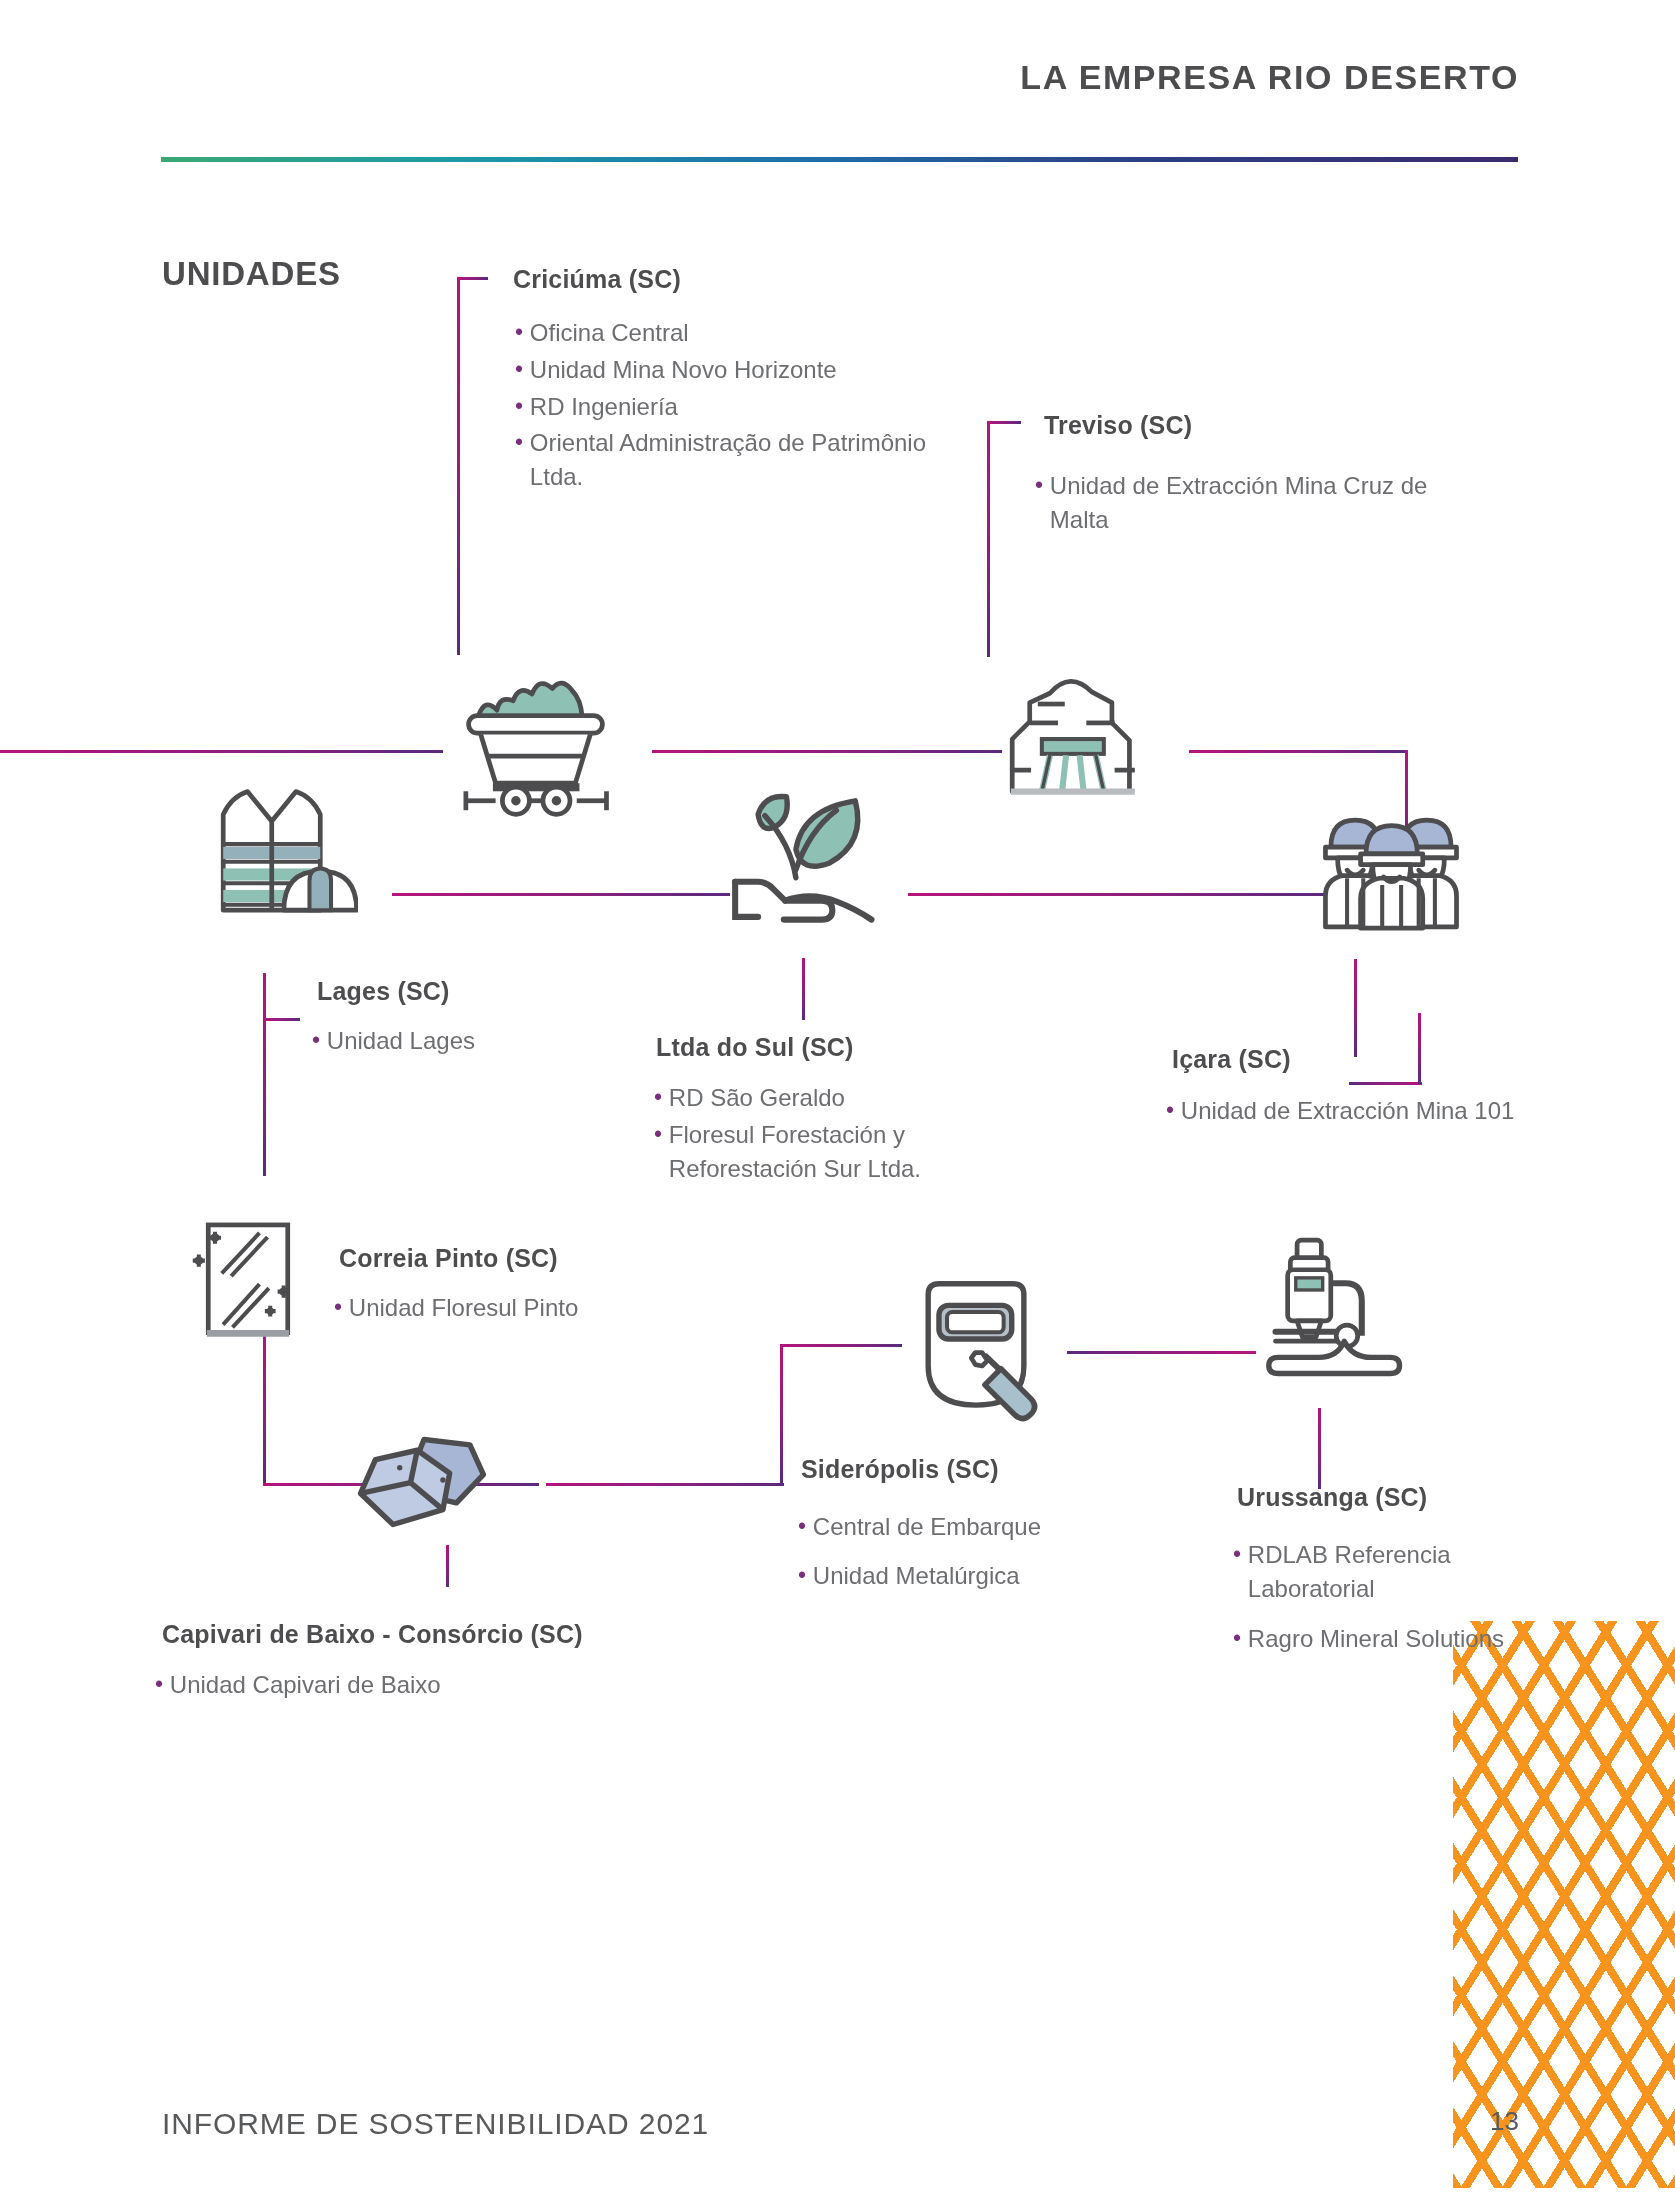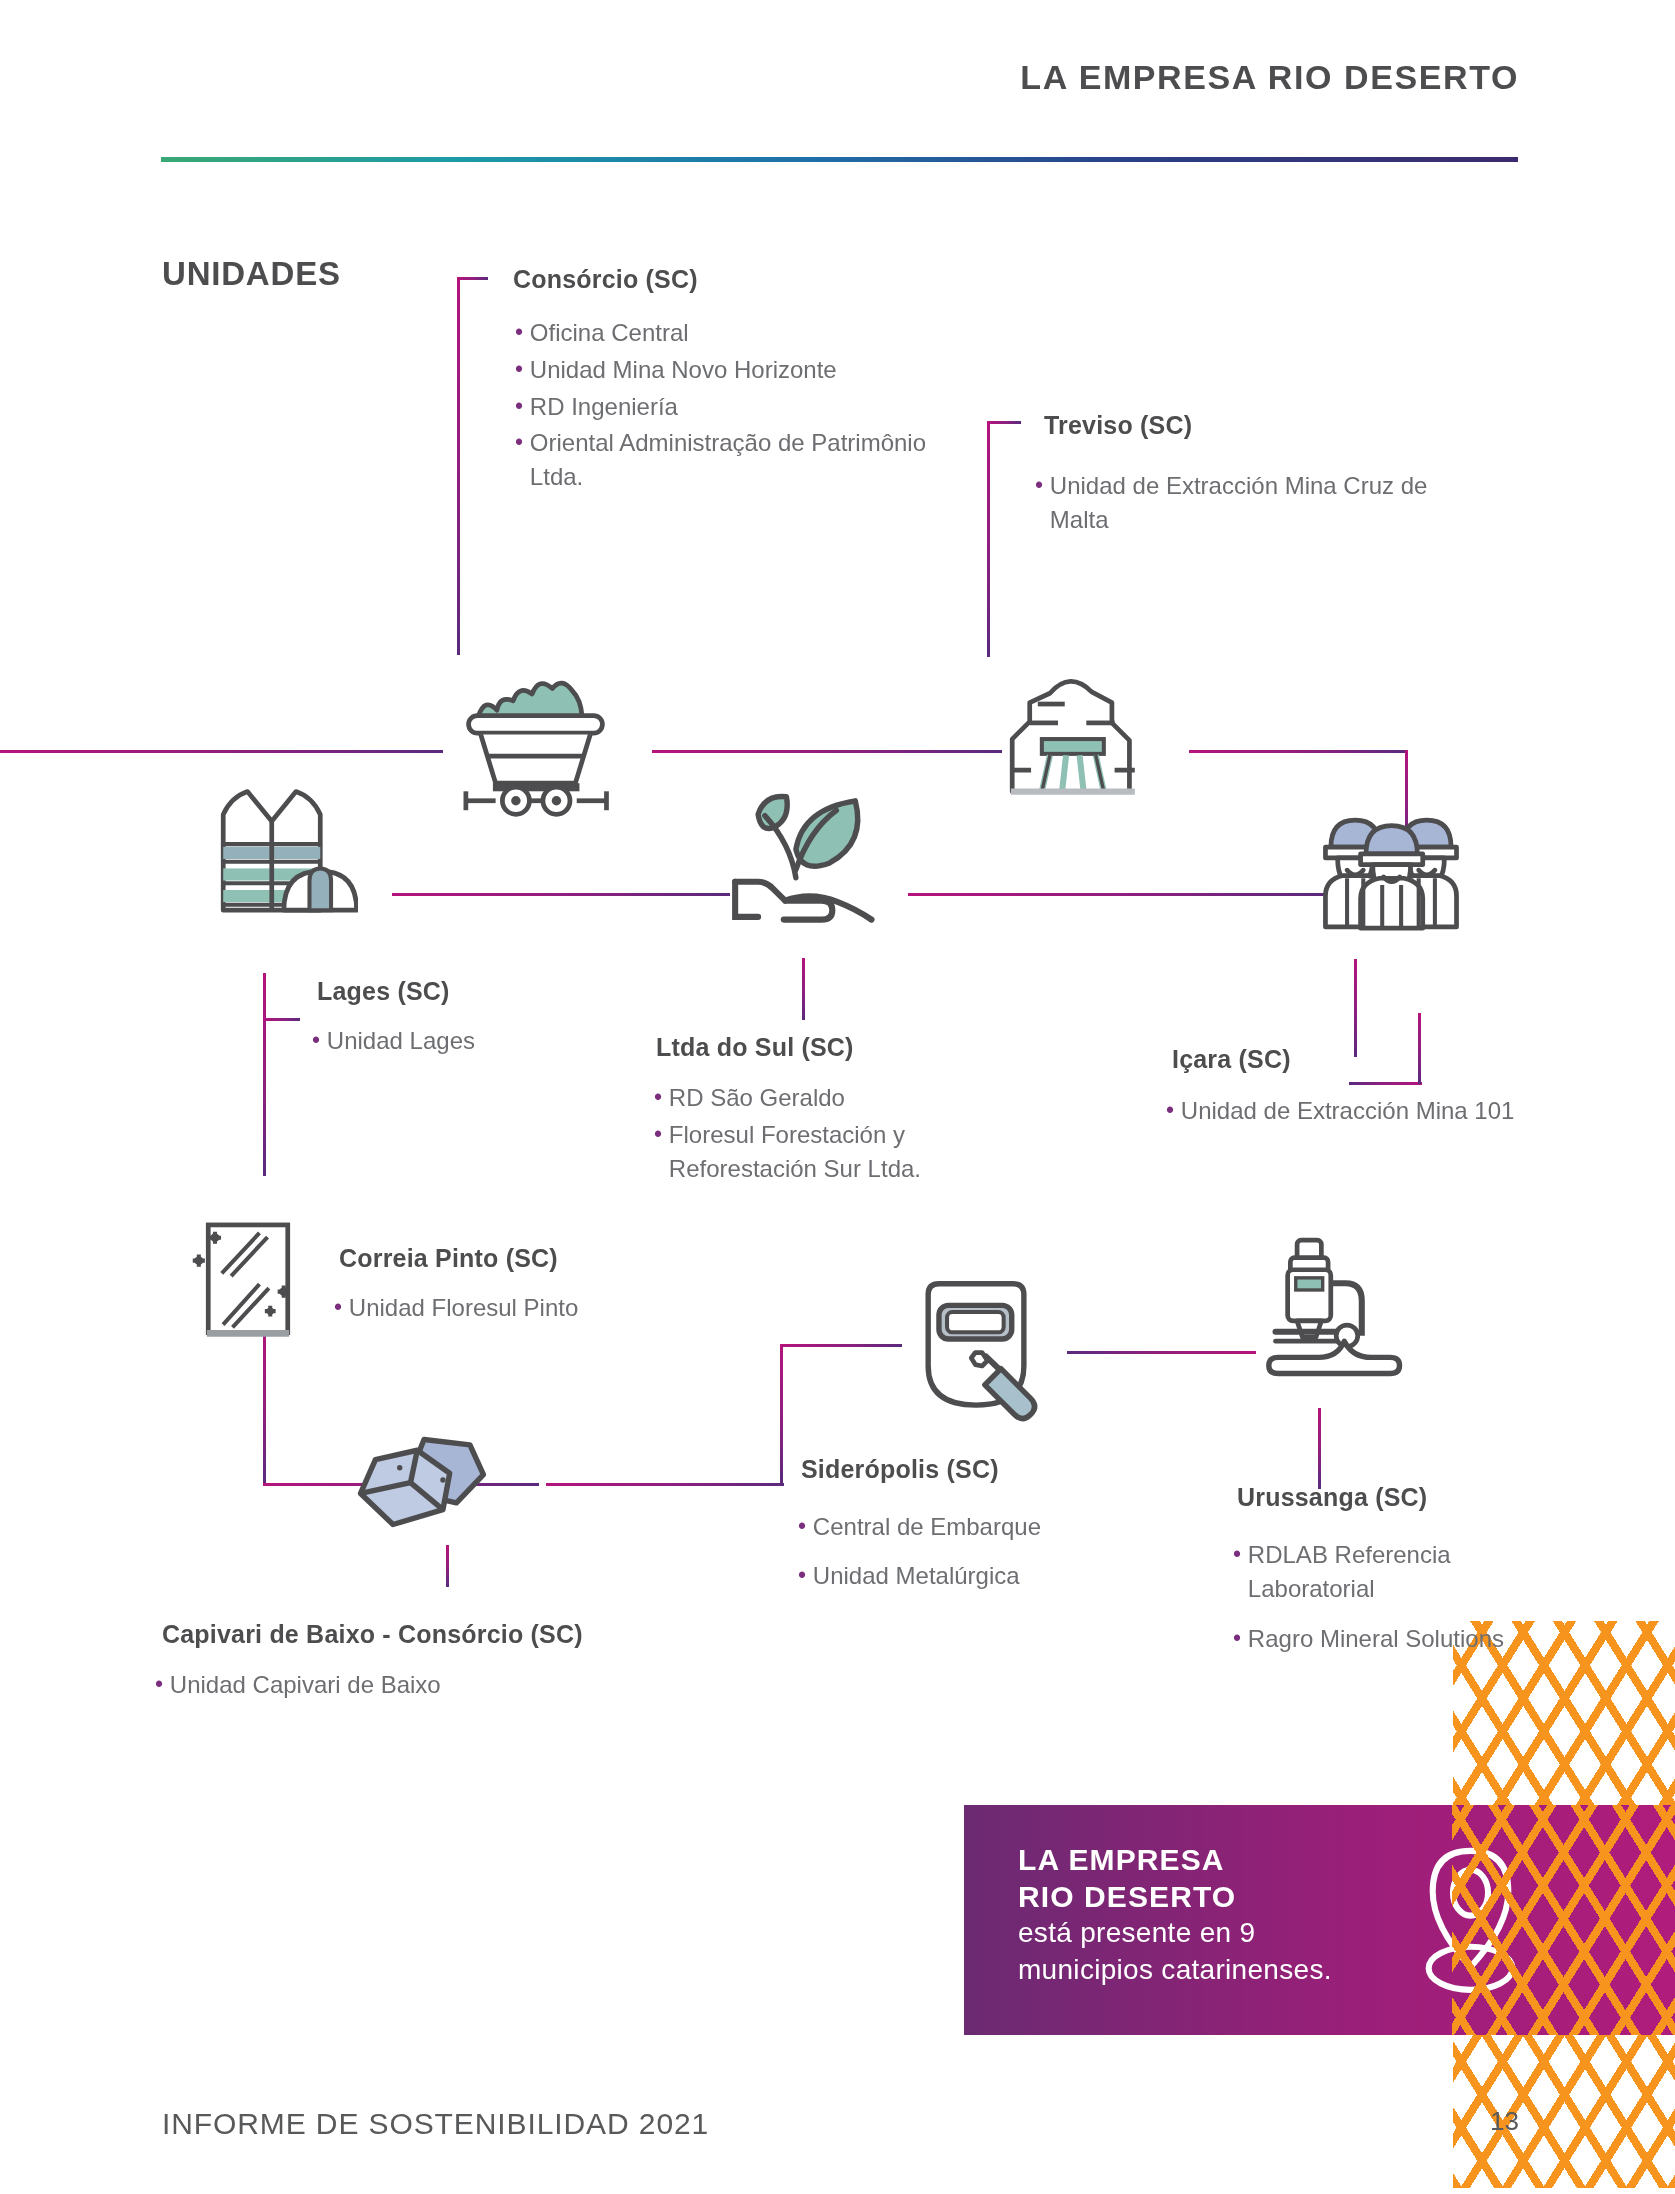--- a/index.html
+++ b/index.html
@@ -264,21 +264,21 @@
     <svg width="142" height="108" viewBox="0 0 210 160">
       <path d="M108 14 L176 22 L196 66 L156 108 L104 96 L96 44 z" fill="#a8b6d6" stroke="#4d4d4f" stroke-width="8" stroke-linejoin="round"></path>
       <path d="M36 44 L98 30 L146 64 L136 118 L62 140 L14 94 z" fill="#bfcbe2" stroke="#4d4d4f" stroke-width="8" stroke-linejoin="round"></path>
       <path d="M98 30 L88 78 L136 118" fill="none" stroke="#4d4d4f" stroke-width="8" stroke-linejoin="round"></path>
       <path d="M88 78 L14 94" fill="none" stroke="#4d4d4f" stroke-width="8"></path>
       <circle cx="72" cy="56" r="4" fill="#4d4d4f"></circle>
       <circle cx="136" cy="74" r="4" fill="#4d4d4f"></circle>
     </svg>
   </div>
 
-  <div class="unit-title" style="left:513px;top:265px;">Consórcio (SC)</div>
+  <div class="unit-title" style="left:513px;top:265px;">Criciúma (SC)</div>
   <div class="bullets" style="left:515px;top:316px;width:459px;">
     <div class="bullet">
         <span class="dot">•</span>
         <span>Oficina Central</span>
       </div>
     <div class="bullet">
         <span class="dot">•</span>
         <span>Unidad Mina Novo Horizonte</span>
       </div>
     <div class="bullet">
@@ -362,34 +362,18 @@
   <div class="unit-title" style="left:162px;top:1620px;">Capivari de Baixo - Consórcio (SC)</div>
   <div class="bullets" style="left:155px;top:1668px;width:513px;">
     <div class="bullet">
         <span class="dot">•</span>
         <span>Unidad Capivari de Baixo</span>
       </div>
   </div>
 
   <div class="hatch-out"></div>
 
-  <div class="callout">
-    <div class="callout-text">
-      <div class="callout-l1">LA EMPRESA</div>
-      <div class="callout-l2">RIO  DESERTO</div>
-      <div class="callout-l3">está presente en 9</div>
-      <div class="callout-l4">municipios catarinenses.</div>
-    </div>
-    <div class="pin">
-      <svg width="149" height="162" viewBox="0 0 220 240">
-        <path d="M110 22 q-56 0-56 60 q0 52 56 112 q56-60 56-112 q0-60-56-60 z" fill="none" stroke="#ffffff" stroke-width="9"></path>
-        <ellipse cx="110" cy="84" rx="26" ry="34" fill="none" stroke="#ffffff" stroke-width="9"></ellipse>
-        <ellipse cx="110" cy="196" rx="62" ry="32" fill="none" stroke="#ffffff" stroke-width="9"></ellipse>
-      </svg>
-    </div>
-    <div class="hatch"></div>
-  </div>
 
   <div class="footer-left">INFORME DE SOSTENIBILIDAD 2021</div>
   <div class="footer-page">13</div>
 
 </div>
 
 
 </body></html>

